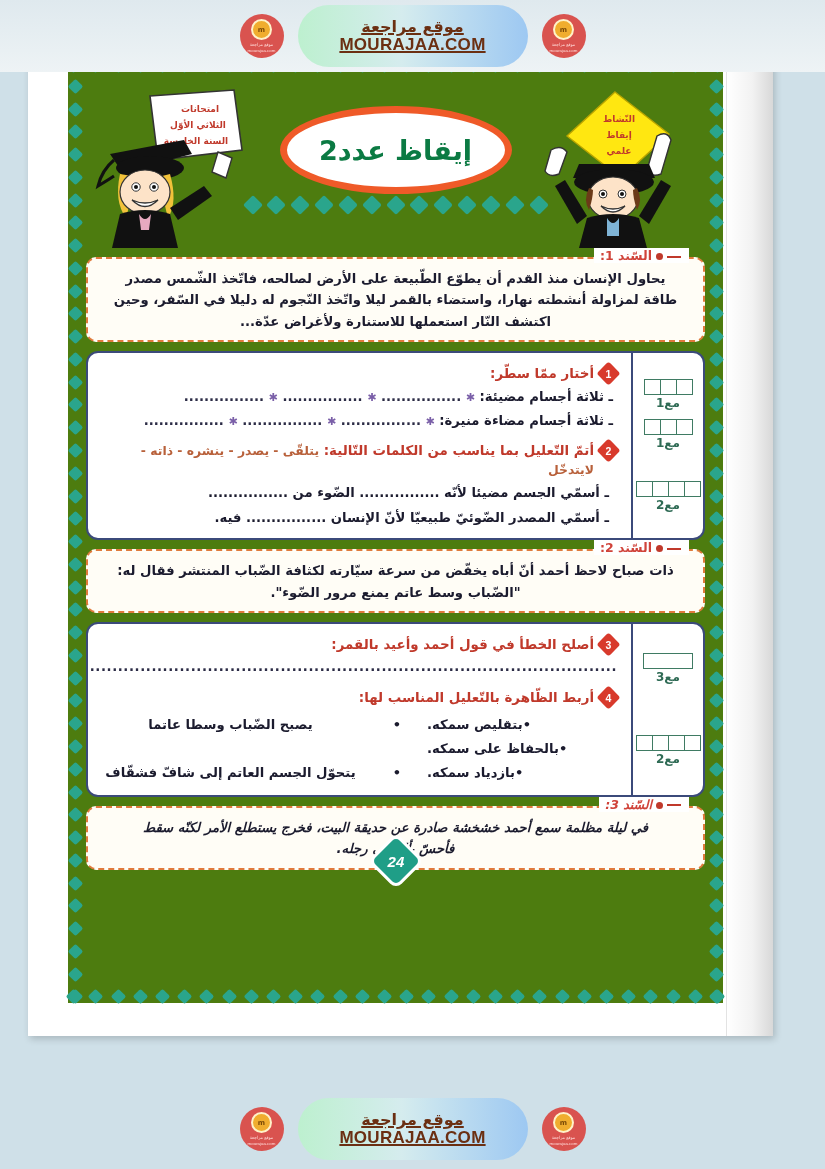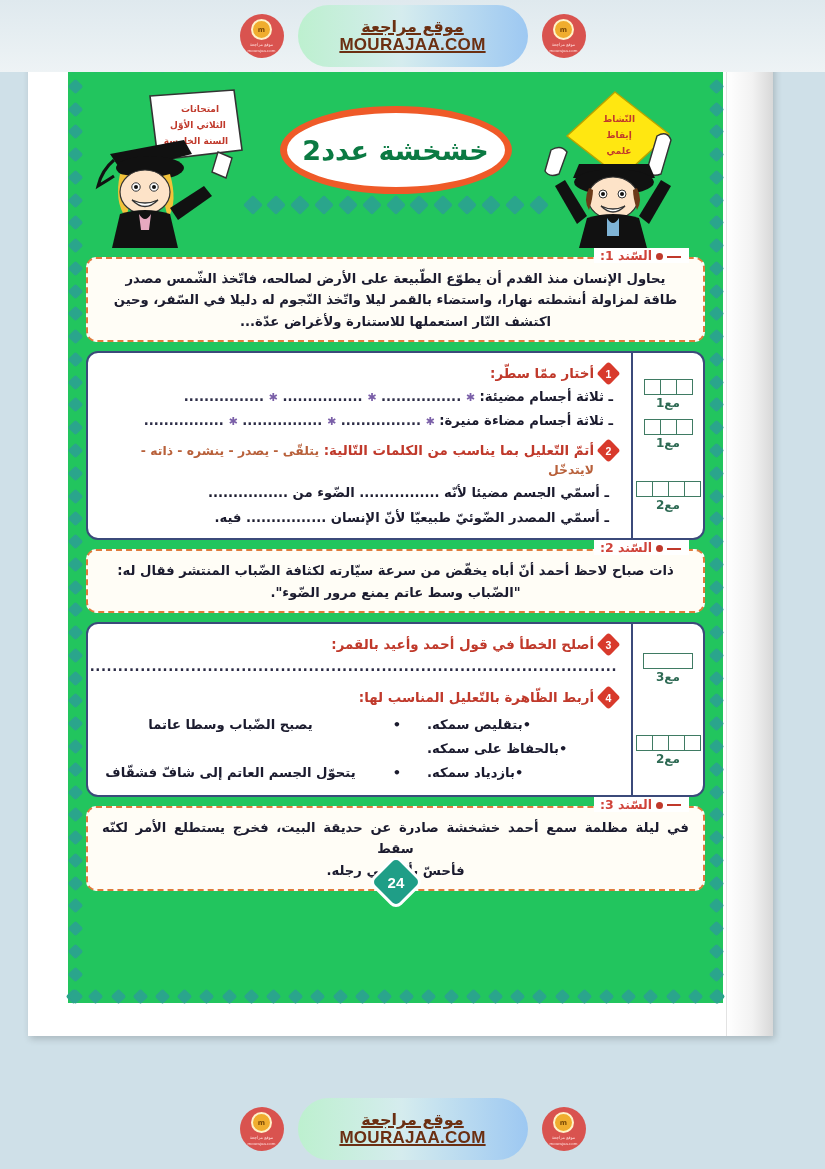--- a/index.html
+++ b/index.html
@@ -55,21 +55,21 @@
     background:#ffffff;
     box-shadow:2px 3px 7px rgba(0,0,0,.18);
   }
   .sheet-fold{
     position:absolute;right:0;top:0;width:46px;height:1018px;
     background:linear-gradient(90deg,#ffffff 0%,#f2f2f2 55%,#d8d8d8 100%);
     border-left:1px solid #e3e3e3;
   }
   .page{
     position:absolute;left:40px;top:40px;width:655px;height:945px;
-    background:#22c55e;
+    background:#4d7c0f;
   }
 
   
   .dia-row{display:flex;align-items:center;justify-content:space-between;}
   .dia{
     width:11px;height:11px;background:#2aa58c;
     transform:rotate(45deg);border-radius:2px;flex:0 0 auto;
   }
   .border-top,.border-bottom{
     position:absolute;left:0;width:655px;height:14px;
@@ -454,21 +454,21 @@
             <path d="M108,100 q6,12 0,22 q-4,-12 -4,-20z" fill="#6b3a18"></path>
 
             <path d="M58,130 q26,-8 52,0 l8,30 l-68,0z" fill="#111"></path>
             <path d="M78,130 q6,10 12,0 l0,18 l-12,0z" fill="#7fb4d6"></path>
             <path d="M110,128 l22,-36 l10,6 l-22,38z" fill="#111"></path>
             <path d="M58,128 l-22,-36 l-10,6 l22,38z" fill="#111"></path>
           </g>
         </svg>
 
         <div class="title-oval">
-          <span>خشخشة عدد2</span>
+          <span>إيقاظ عدد2</span>
         </div>
 
         <div class="mid-dia dia-row">
             <div class="dia" style="background: rgb(42, 165, 140);"></div>
             <div class="dia" style="background: rgb(42, 165, 140);"></div>
             <div class="dia" style="background: rgb(42, 165, 140);"></div>
             <div class="dia" style="background: rgb(42, 165, 140);"></div>
             <div class="dia" style="background: rgb(42, 165, 140);"></div>
             <div class="dia" style="background: rgb(42, 165, 140);"></div>
             <div class="dia" style="background: rgb(42, 165, 140);"></div>
@@ -628,21 +628,21 @@
               <div class="mleft">
                 <span class="bul">•</span><span>بازدياد سمكه.</span>
               </div>
               <div class="spacer-dot"><span class="bul">•</span></div>
               <div class="mright">يتحوّل الجسم العاتم إلى شافّ فشقّاف</div>
             </div>
           </div>
         </div>
       </div>
 
-      <div class="sanad" style="position:relative;">
+      <div class="sanad" style="position:relative;font-style:italic;">
         <div class="sanad-label">
           <span class="dash"></span><span class="dot"></span><span>السّند 3:</span>
         </div>
         <p>في ليلة مظلمة سمع أحمد خشخشة صادرة عن حديقة البيت، فخرج يستطلع الأمر لكنّه سقط</p>
         <p class="c">فأحسّ بألم في رجله.</p>
         <div class="pagenum">
           <span>24</span>
         </div>
       </div>
 

